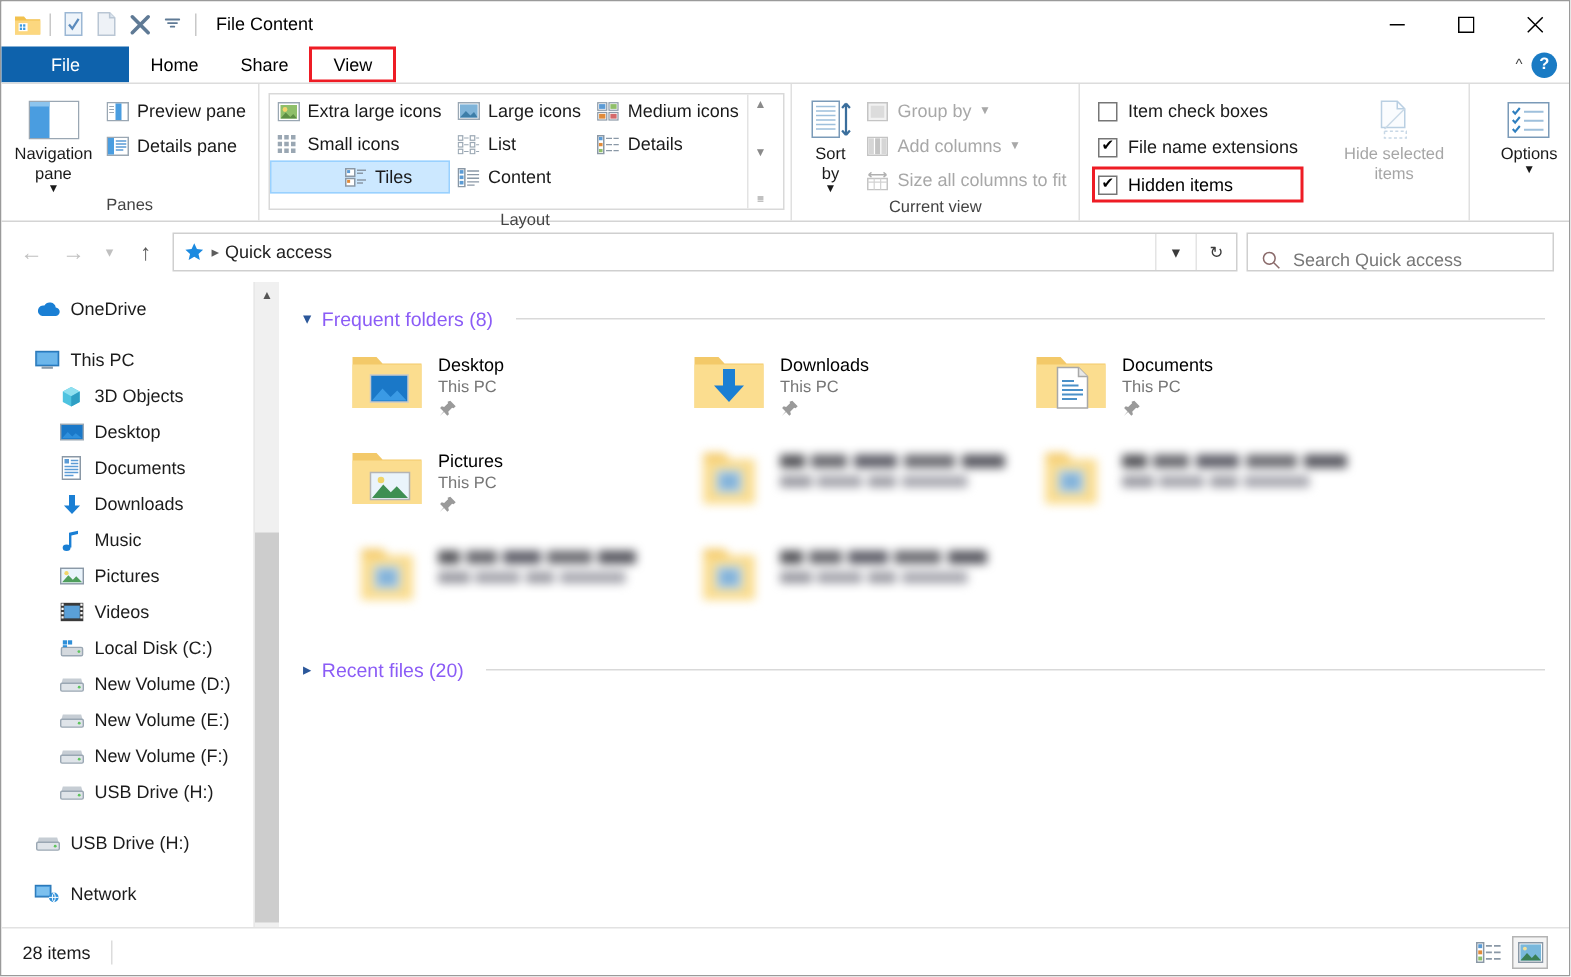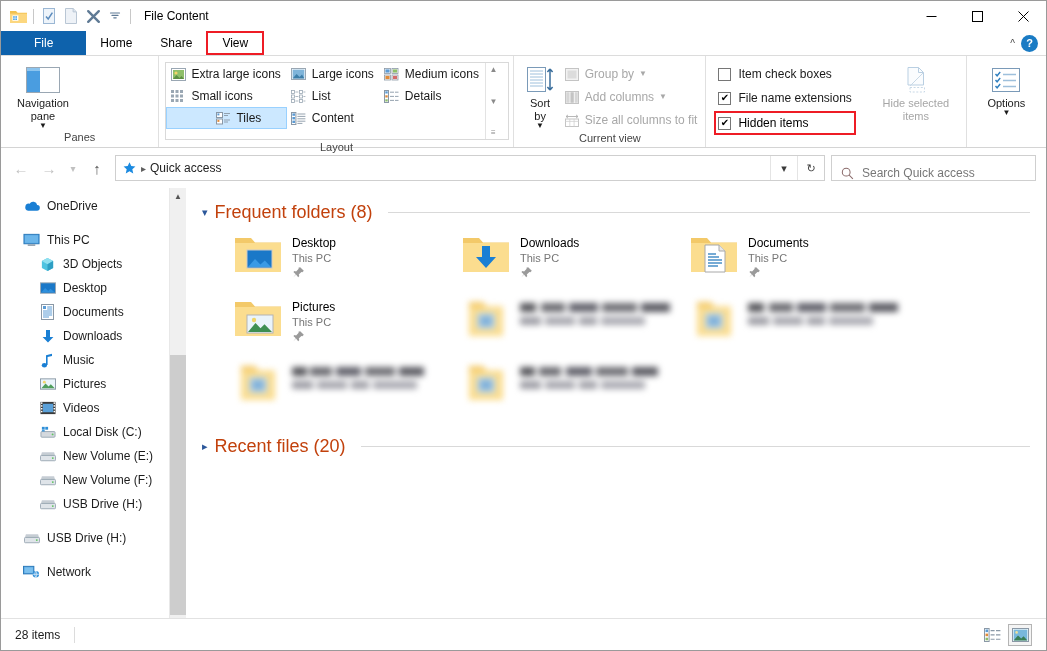--- a/index.html
+++ b/index.html
@@ -211,21 +211,21 @@
   .vs-thumb { position: absolute; left: 0; width: 17px; background: #cdcdcd; }
 
   .content {
     flex: 1; background: #fff; position: relative; overflow: hidden;
   }
   .section-head {
     display: flex; align-items: center; gap: 7px;
     padding: 14px 16px 0 16px; height: 34px;
   }
   .sec-chev { color: #2b579a; font-size: 11px; }
-  .sec-title { color: #c2410c; font-size: 18px; white-space: nowrap; }
+  .sec-title { color: #8b5cf6; font-size: 13px; white-space: nowrap; }
   .sec-rule { flex: 1; height: 1px; background: #d9d9d9; margin-left: 8px; }
 
   .tiles {
     display: grid;
     grid-template-columns: 228px 228px 228px;
     padding: 6px 0 0 48px;
   }
   .tile {
     display: flex; align-items: flex-start; gap: 10px;
     height: 64px; padding-top: 4px;
@@ -346,20 +346,43 @@
           <div class="bico">
             <svg width="34" height="26" viewBox="0 0 34 26">
               <rect x="0.5" y="0.5" width="33" height="25" fill="#fff" stroke="#9aa7b3"></rect>
               <rect x="1" y="1" width="13" height="24" fill="#4a9de0"></rect>
               <rect x="1" y="1" width="13" height="3" fill="#8cc4ee"></rect>
             </svg>
           </div>
           <span>Navigation</span>
           <span>pane</span>
             <span class="caret">▼</span>
+        </div>
+        <div class="small-list">
+          <div class="small-item">
+            <span class="sico">
+              <svg width="15" height="13" viewBox="0 0 15 13">
+                <rect x="0.5" y="0.5" width="14" height="12" fill="#fff" stroke="#9aa7b3"></rect>
+                <rect x="1" y="1" width="5" height="11" fill="#fff"></rect>
+                <rect x="6" y="1" width="4" height="11" fill="#4a9de0"></rect>
+                <path d="M1.8 3h3.2M1.8 5h3.2M1.8 7h3.2" stroke="#9aa7b3" stroke-width="0.8"></path>
+              </svg>
+            </span>
+            <span>Preview pane</span>
+          </div>
+          <div class="small-item">
+            <span class="sico">
+              <svg width="15" height="13" viewBox="0 0 15 13">
+                <rect x="0.5" y="0.5" width="14" height="12" fill="#fff" stroke="#9aa7b3"></rect>
+                <rect x="1" y="1" width="4" height="11" fill="#4a9de0"></rect>
+                <path d="M6.2 3h7M6.2 5h7M6.2 7h7M6.2 9h5" stroke="#5b9bd5" stroke-width="0.9"></path>
+              </svg>
+            </span>
+            <span>Details pane</span>
+          </div>
         </div>
       </div>
       <div class="rgroup-label">Panes</div>
     </div>
 
     <div class="rgroup" style="width:358px;">
       <div class="rgroup-body" style="padding-left:6px;">
         <div class="gallery" style="width:344px;">
           <div class="gal-cols">
             <div class="gal-col">
@@ -739,20 +762,30 @@
         <span>Local Disk (C:)</span>
       </div>
       <div class="tree-item lvl1">
         <span class="tico">
           <svg width="16" height="11" viewBox="0 0 17 11">
               <path d="M2 1h13l1 3.6H1z" fill="#c6cdd4"></path>
               <rect x="0.5" y="4.4" width="16" height="5.6" rx="1" fill="#dfe4e9" stroke="#9aa7b3"></rect>
               <circle cx="13.6" cy="7.2" r="1" fill="#5ec45e"></circle>
             </svg>
         </span>
+        <span>New Volume (D:)</span>
+      </div>
+      <div class="tree-item lvl1">
+        <span class="tico">
+          <svg width="16" height="11" viewBox="0 0 17 11">
+              <path d="M2 1h13l1 3.6H1z" fill="#c6cdd4"></path>
+              <rect x="0.5" y="4.4" width="16" height="5.6" rx="1" fill="#dfe4e9" stroke="#9aa7b3"></rect>
+              <circle cx="13.6" cy="7.2" r="1" fill="#5ec45e"></circle>
+            </svg>
+        </span>
         <span>New Volume (E:)</span>
       </div>
       <div class="tree-item lvl1">
         <span class="tico">
           <svg width="16" height="11" viewBox="0 0 17 11">
               <path d="M2 1h13l1 3.6H1z" fill="#c6cdd4"></path>
               <rect x="0.5" y="4.4" width="16" height="5.6" rx="1" fill="#dfe4e9" stroke="#9aa7b3"></rect>
               <circle cx="13.6" cy="7.2" r="1" fill="#5ec45e"></circle>
             </svg>
         </span>

